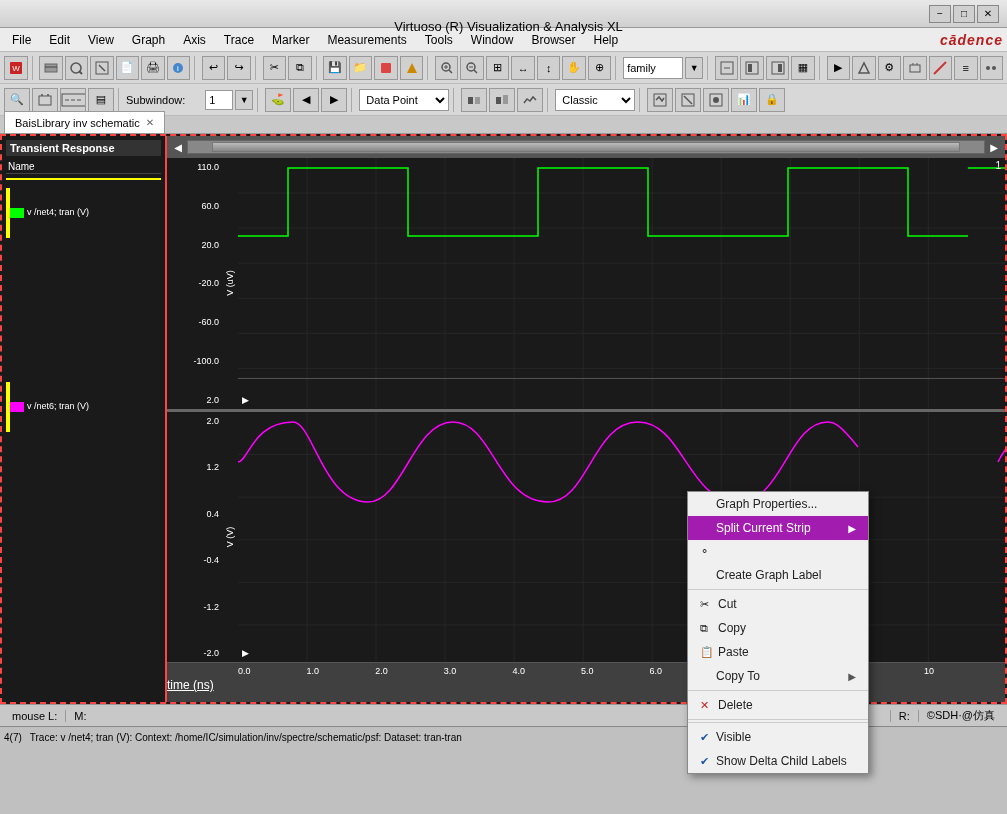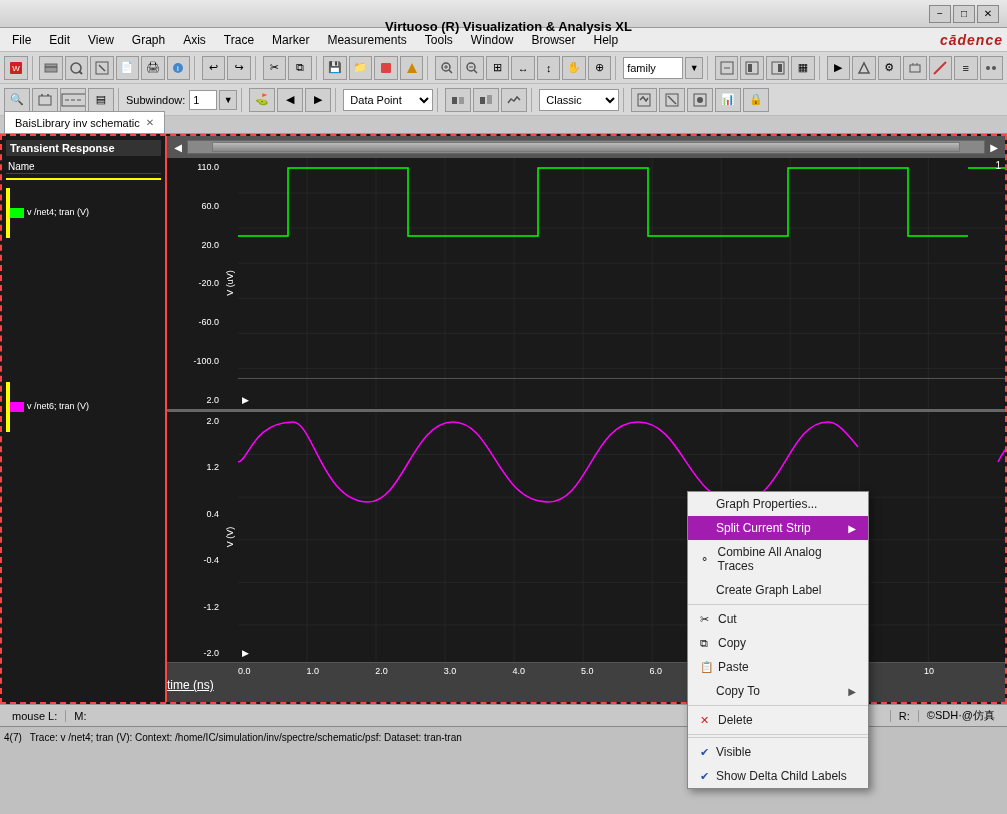--- a/index.html
+++ b/index.html
@@ -8,21 +8,21 @@
     
     #titlebar {
       background: linear-gradient(to bottom, #e8e8e8, #d0d0d0);
       height: 28px;
       display: flex;
       align-items: center;
       justify-content: space-between;
       padding: 0 8px;
       border-bottom: 1px solid #999;
     }
-    #titlebar .title { flex: 1; text-align: center; font-size: 13px; font-weight: bold; margin-top: 25px; }
+    #titlebar .title { flex: 1; text-align: center; font-size: 13px; font-weight: normal; margin-top: 25px; }
     #titlebar .win-controls { display: flex; gap: 2px; }
     #titlebar .win-btn {
       width: 22px; height: 18px;
       background: #d0d0d0;
       border: 1px solid #888;
       cursor: pointer;
       display: flex; align-items: center; justify-content: center;
       font-size: 10px;
     }
 
@@ -402,21 +402,21 @@
   <div class="tb-btn">
     <svg width="26" height="14">
         <rect x="1" y="1" width="24" height="12" fill="none" stroke="#555" stroke-width="1"></rect>
         <line x1="4" y1="7" x2="8" y2="7" stroke="#555" stroke-width="1"></line>
         <line x1="10" y1="7" x2="14" y2="7" stroke="#555" stroke-width="1"></line>
         <line x1="16" y1="7" x2="20" y2="7" stroke="#555" stroke-width="1"></line>
       </svg>
   </div>
   <div class="tb-btn">▤</div>
   <div class="tb-sep"></div>
-  <span style="font-size:11px;margin-right:2px;">Subwindow:</span>
+  <span style="font-size:11px;margin-right:18px;">Subwindow:</span>
   <input class="tb-input" style="width: 28px;" value="1">
   <div class="family-dropdown" style="height:20px;">▼</div>
   <div class="tb-sep"></div>
   <div class="tb-btn">⛳</div>
   <div class="tb-btn">◀</div>
   <div class="tb-btn">▶</div>
   <div class="tb-sep"></div>
   <select class="tb-select" style="width:90px;">
     <option>Data Point</option>
   </select>
@@ -630,21 +630,20 @@
     <div class="ctx-item highlighted">
       <div class="ctx-item-left">
         <span class="ctx-check"> </span>
         <span>Split Current Strip</span>
       </div>
       <span class="ctx-arrow">▶</span>
     </div>
     <div class="ctx-item">
       <div class="ctx-item-left">
         <span class="ctx-icon">⚬</span>
-        <span>Combine All Analog Traces</span>
       </div>
     </div>
     <div class="ctx-item">
       <div class="ctx-item-left">
         <span class="ctx-check"> </span>
         <span>Create Graph Label</span>
       </div>
     </div>
     <div class="ctx-sep"></div>
     <div class="ctx-item">

